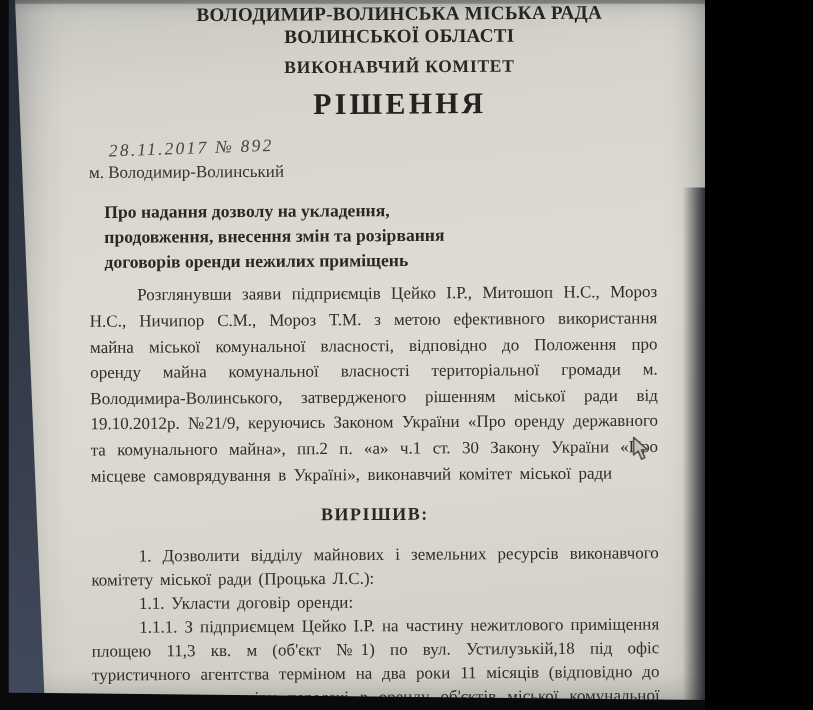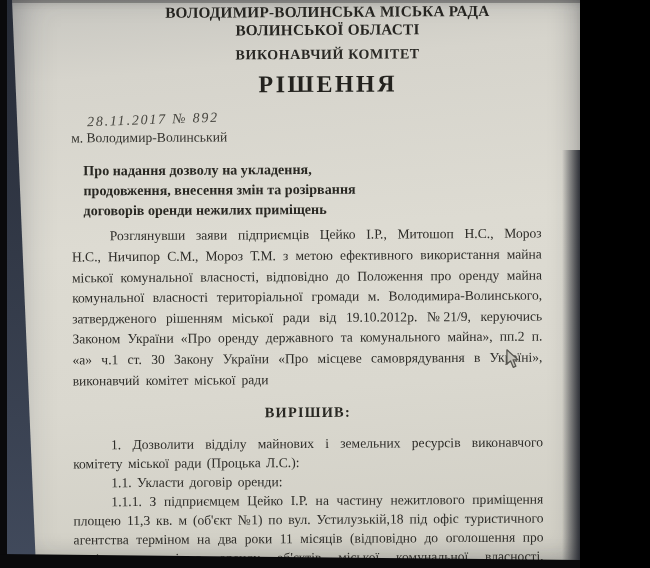--- a/index.html
+++ b/index.html
@@ -1,21 +1,21 @@
 <!DOCTYPE html>
 <html><head>
 <meta charset="utf-8">
 <style>
   html,body{margin:0;padding:0;}
   body{
     width:650px;height:568px;overflow:hidden;background:#000;
     font-family:"Liberation Serif", serif;
   }
   .photo{
-    position:relative;width:564px;height:568px;overflow:hidden;background:#8b5cf6;padding-left:16px;
+    position:relative;width:564px;height:568px;overflow:hidden;background:#8b5cf6;
   }
   .paper{
     position:absolute;left:6px;top:0;right:0;bottom:6px;
     background:
       linear-gradient(175deg,#c7c6c0 0%,#d6d4cc 14%,#dddbd2 42%,#dad8cf 68%,#d0cec4 100%);
     box-shadow:
       inset 28px 0 40px -22px rgba(40,45,60,.45),
       inset -14px -10px 30px -14px rgba(25,28,38,.40),
       inset 0 6px 12px -8px rgba(60,60,60,.5);
   }

